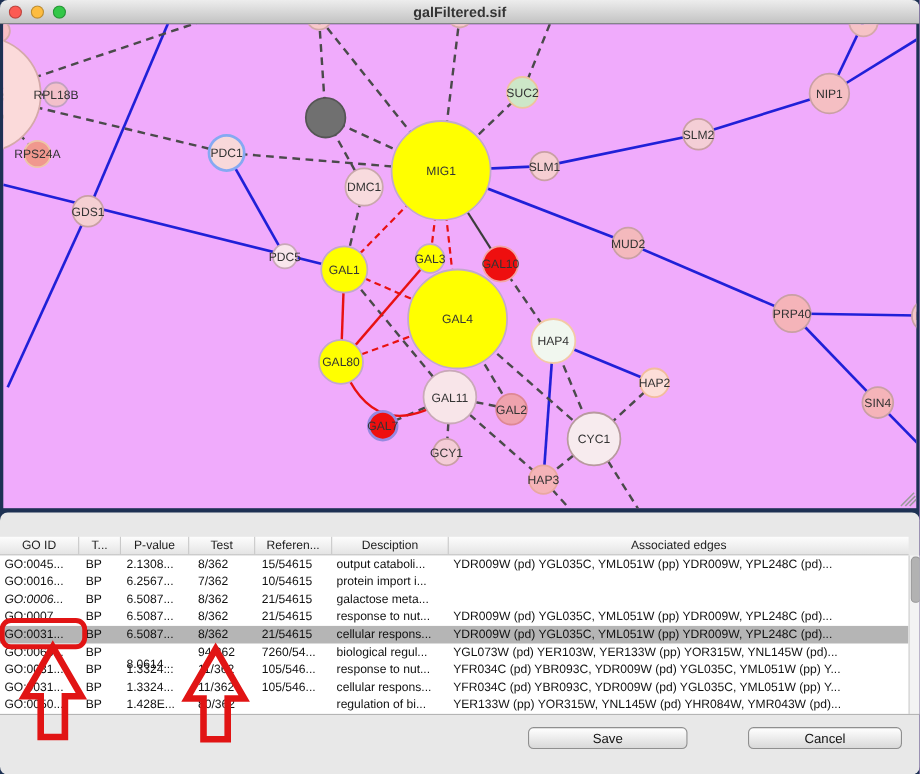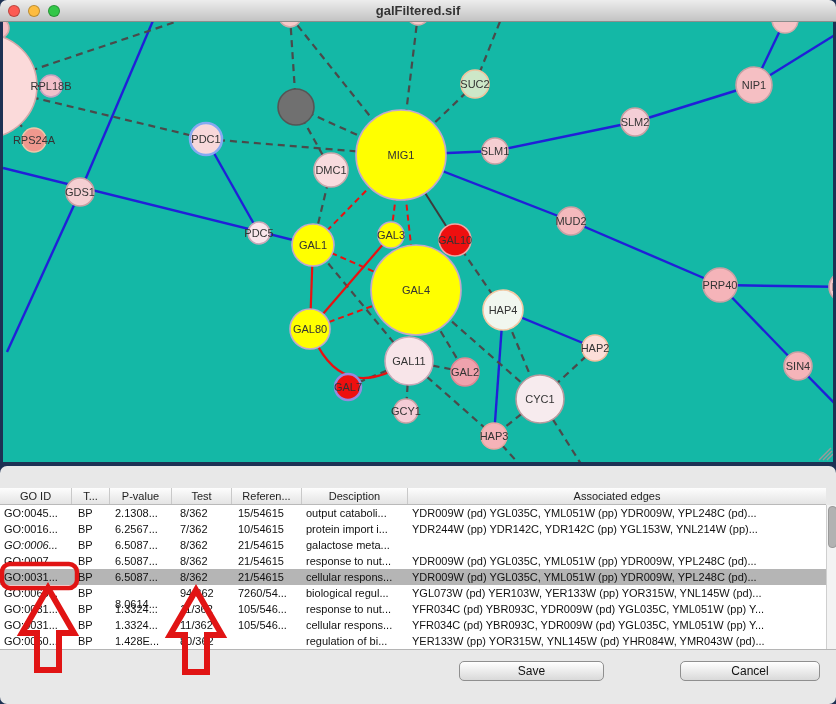--- a/index.html
+++ b/index.html
@@ -10,21 +10,21 @@
   #win1{left:0;top:0;width:836px;height:462px;}
   #tb1{position:absolute;left:0;top:0;width:836px;height:22px;
        border-radius:7px 7px 0 0;background:linear-gradient(#ededed,#c3c3c3);
        border-bottom:1px solid #8d8d8d;box-sizing:border-box;}
   .lights{position:absolute;left:8px;top:5px;display:flex;gap:8px;}
   .light{width:12px;height:12px;border-radius:50%;border:1px solid rgba(0,0,0,.25);box-sizing:border-box;}
   .light.inactive{background:#e4e4e4 !important;border:1px solid #a8a8a8;}
   .wtitle{position:absolute;left:0;right:0;top:0;height:22px;line-height:22px;
           text-align:center;font-size:13px;font-weight:bold;color:#343434;}
   #tb2 .wtitle{color:#8b8b8b;font-weight:bold;}
-  #canvas{position:absolute;left:3px;top:22px;width:830px;height:440px;background:#14b8a6;}
+  #canvas{position:absolute;left:3px;top:22px;width:830px;height:440px;background:#f0abfc;}
   
   #win2{left:0;top:466px;width:836px;height:238px;background:#e8e8e8;border-radius:7px;}
   #tb2{position:absolute;left:0;top:0;width:836px;height:22px;
        border-radius:7px 7px 0 0;background:linear-gradient(#f7f7f7,#d9d9d9);
        border-bottom:1px solid #ababab;box-sizing:border-box;}
   #thead{position:absolute;left:0;top:22px;width:826px;height:17px;display:flex;
          background:linear-gradient(#fdfdfd,#e4e4e4);border-bottom:1px solid #b9b9b9;box-sizing:border-box;}
   .hcell{height:16px;line-height:16px;font-size:11px;color:#1d1d1d;text-align:center;
          border-right:1px solid #c9c9c9;box-sizing:border-box;overflow:hidden;white-space:nowrap;}
   #rows{position:absolute;left:0;top:39px;width:826px;height:144px;background:#ffffff;overflow:hidden;}
@@ -34,21 +34,21 @@
          white-space:nowrap;overflow:hidden;box-sizing:border-box;}
   #vscroll{position:absolute;left:826px;top:39px;width:10px;height:144px;background:#f3f3f3;
            border-left:1px solid #cfcfcf;box-sizing:border-box;}
   #vthumb{position:absolute;left:1px;top:1px;width:7px;height:40px;border-radius:4px;
           background:#b2b2b2;border:1px solid #9a9a9a;}
   #tablebottom{position:absolute;left:0;top:183px;width:836px;height:1px;background:#b5b5b5;}
   .macbtn{position:absolute;height:20px;border:1px solid #8f8f8f;border-radius:5px;
           background:linear-gradient(#ffffff,#d9d9d9);font-size:12px;color:#111;
           text-align:center;line-height:18px;box-sizing:border-box;
           font-family:"Liberation Sans",sans-serif;}
-  #saveBtn{left:459px;top:195px;width:145px;text-align:center;}
+  #saveBtn{left:480px;top:195px;width:145px;text-align:center;}
   #cancelBtn{left:680px;top:195px;width:140px;}
   #annot{position:absolute;left:0;top:0;width:836px;height:704px;pointer-events:none;z-index:30;}
 </style>
 </head>
 <body>
 
 <div id="win1" class="window">
   <div id="tb1">
     <div class="lights">
       <div class="light" id="l-close" style="background: rgb(252, 91, 83);"></div>
@@ -200,21 +200,20 @@
         <div class="tcell" style="width: 106px; padding-left: 4px;">output cataboli...</div>
         <div class="tcell" style="width: 418px; padding-left: 4px;">YDR009W (pd) YGL035C, YML051W (pp) YDR009W, YPL248C (pd)...</div>
       </div>
       <div class="trow">
         <div class="tcell" style="width: 72px; padding-left: 4px;">GO:0016...</div>
         <div class="tcell" style="width: 38px; padding-left: 6px;">BP</div>
         <div class="tcell" style="width: 62px; padding-left: 5px;">6.2567...</div>
         <div class="tcell" style="width: 60px; padding-left: 8px;">7/362</div>
         <div class="tcell" style="width: 70px; padding-left: 6px;">10/54615</div>
         <div class="tcell" style="width: 106px; padding-left: 4px;">protein import i...</div>
-        <div class="tcell" style="width: 418px; padding-left: 4px;">YDR244W (pp) YDR142C, YDR142C (pp) YGL153W, YNL214W (pp)...</div>
       </div>
       <div class="trow">
         <div class="tcell" style="width: 72px; padding-left: 4px; font-style: italic;">GO:0006...</div>
         <div class="tcell" style="width: 38px; padding-left: 6px;">BP</div>
         <div class="tcell" style="width: 62px; padding-left: 5px;">6.5087...</div>
         <div class="tcell" style="width: 60px; padding-left: 8px;">8/362</div>
         <div class="tcell" style="width: 70px; padding-left: 6px;">21/54615</div>
         <div class="tcell" style="width: 106px; padding-left: 4px;">galactose meta...</div>
       </div>
       <div class="trow">

